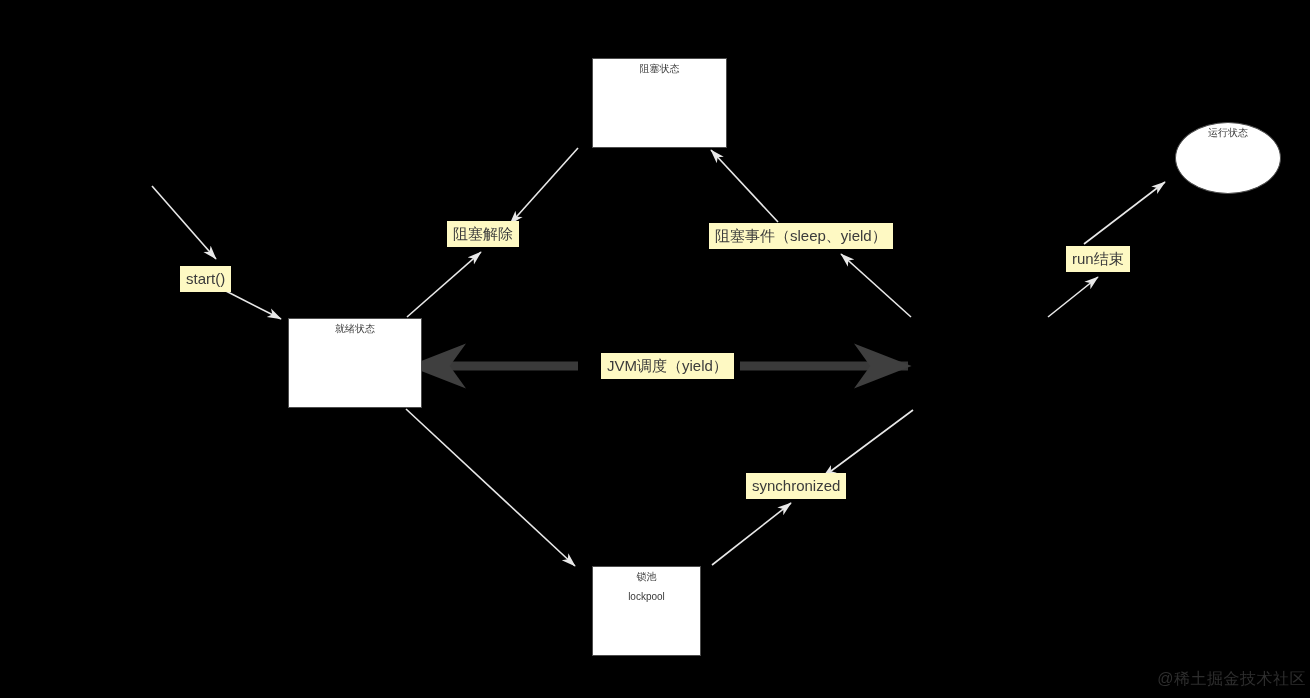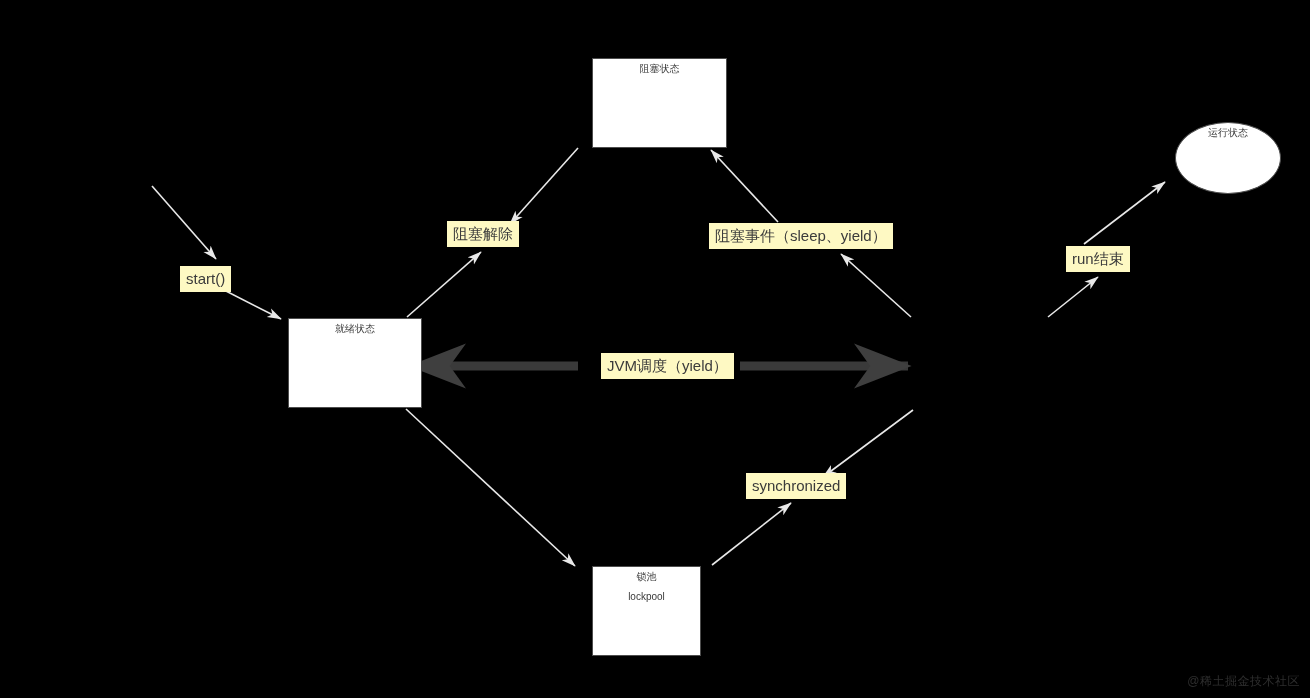--- a/index.html
+++ b/index.html
@@ -51,24 +51,24 @@
     font-size: 15px;
     line-height: 20px;
     padding: 3px 6px;
     white-space: nowrap;
     z-index: 4;
     box-sizing: border-box;
     text-align: right;
   }
   .watermark {
     position: absolute;
-    right: 10px;
+    right: 4px;
     bottom: 8px;
     color: #2e2e2e;
-    font-size: 12px;
+    font-size: 16px;
     letter-spacing: 0.5px;
     z-index: 5;
     white-space: nowrap;
   }
 </style>
 </head>
 <body>
 
 <div id="canvas">
 

